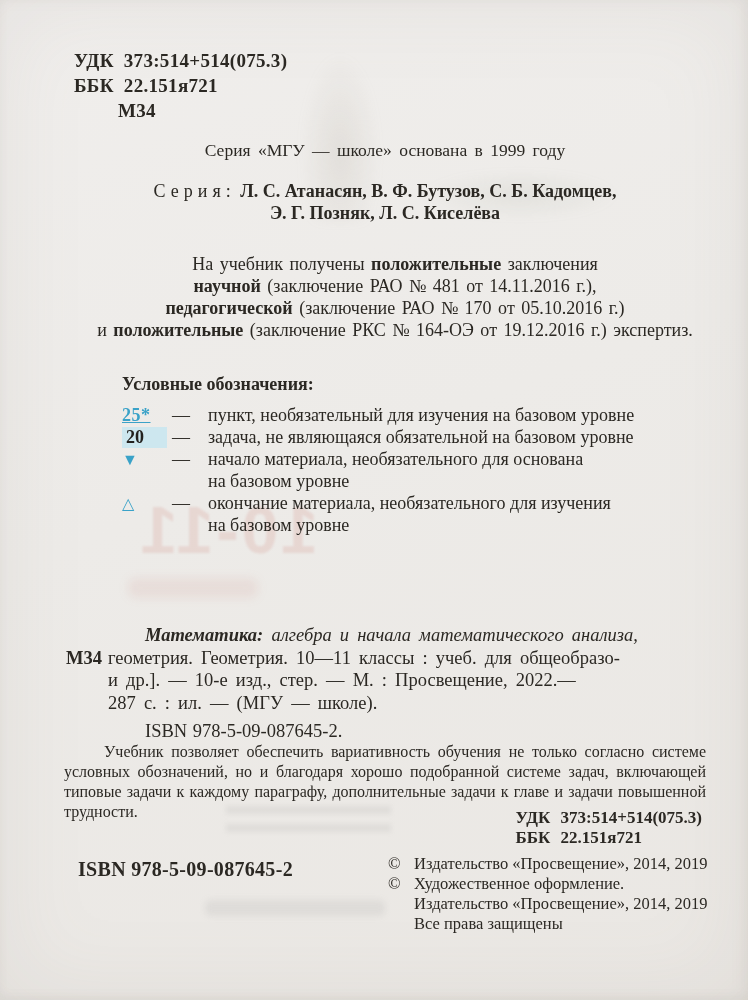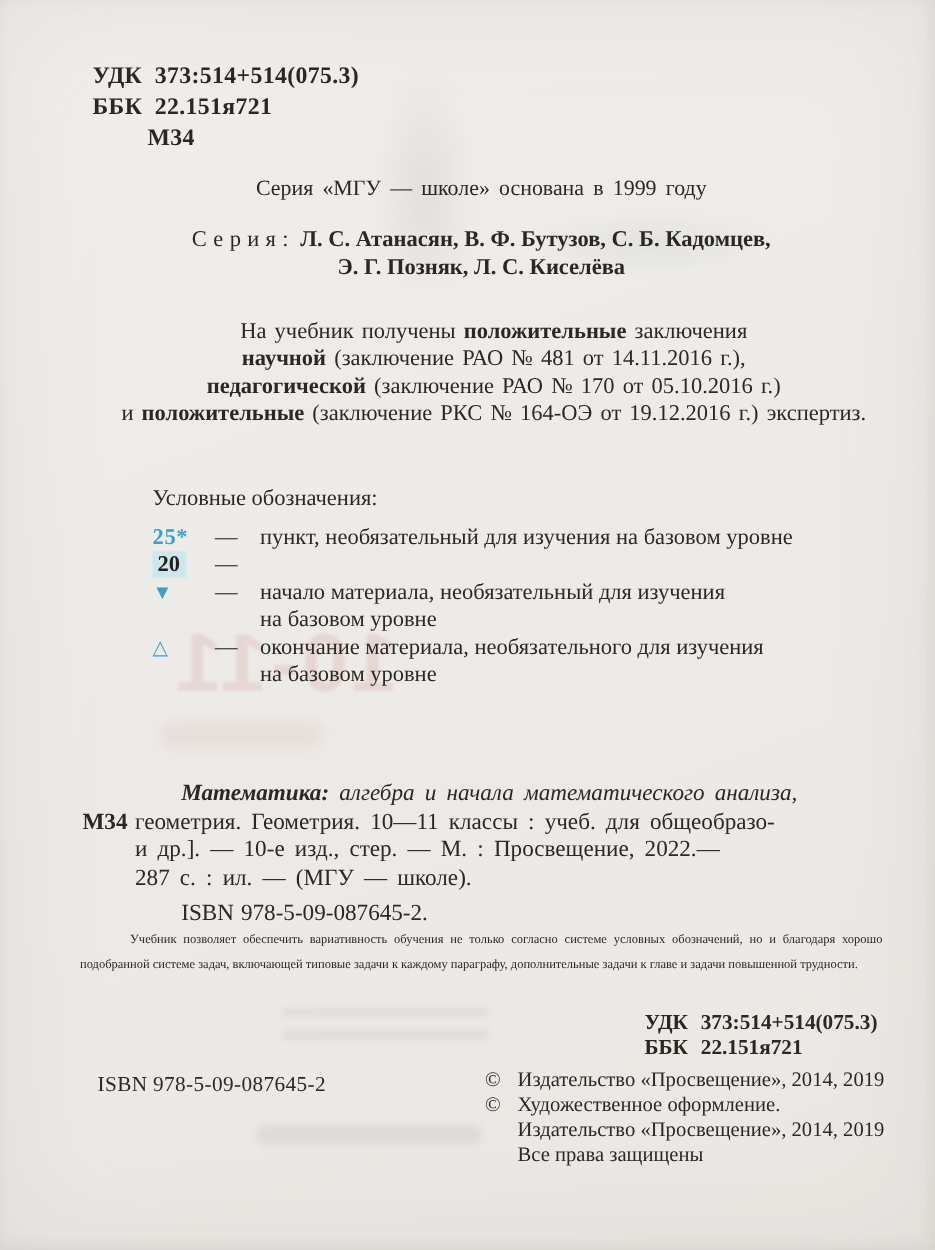--- a/index.html
+++ b/index.html
@@ -33,37 +33,37 @@
   
   .top-codes { position:absolute; left:74px; top:48px; font-size:19px; font-weight:bold; line-height:25px; word-spacing:5px; letter-spacing:0.3px; }
   .top-codes .m34 { margin-left:44px; }
   
   .series { position:absolute; left:20px; top:140px; width:730px; text-align:center; font-size:17.5px; word-spacing:3px; }
   .authors { position:absolute; left:20px; top:180px; width:730px; text-align:center; font-size:18px; line-height:22px; }
   .authors-label { letter-spacing:0.28em; }
   .expertise { position:absolute; left:30px; top:253px; width:730px; text-align:center; font-size:18px; line-height:22px; word-spacing:2px; }
   
   .legend { position:absolute; left:122px; top:374px; width:560px; font-size:18px; }
-  .legend-title { font-weight:normal; margin-bottom:9px;margin-top:14px; }
+  .legend-title { font-weight:bold; margin-bottom:9px; }
   .legend-row { display:grid; grid-template-columns:50px 36px 1fr; line-height:22px; align-items:baseline; }
-  .sym-cyan { color:#3aa2c8; font-weight:bold; letter-spacing:0.5px; }
-  .sym-hl { background:#cde7ef; color:#23211e; font-weight:bold; padding:0 5px 1px 4px; }
+  .sym-cyan { color:#3aa2c8; font-weight:bold; letter-spacing:0.5px;text-decoration:underline; }
+  .sym-hl { background:#cde7ef; color:#23211e; font-weight:bold; padding:0 23px 1px 4px; }
   .sym-tri { color:#3aa2c8; font-size:16px; }
   
   .biblio { position:absolute; left:108px; top:624px; width:598px; font-size:18.5px; line-height:22.5px; word-spacing:3.5px; }
   .biblio .l1 { text-indent:37px;font-style:italic; }
   .biblio .m34-hang { position:absolute; left:-42px; top:22.5px; word-spacing:0; }
   .biblio .isbn-line { margin-top:6px; text-indent:37px; word-spacing:1px; }
   
-  .annotation { position:absolute; left:64px; top:742px; width:642px; font-size:10px; line-height:20px;
+  .annotation { position:absolute; left:64px; top:742px; width:642px; font-size:16px; line-height:20px;
     text-align:justify; text-indent:40px; margin:0; }
   
   .codes-right { position:absolute; right:46px; top:808px; text-align:left; font-size:17px; font-weight:bold; line-height:19.5px; word-spacing:6px; }
   
-  .footer-isbn { position:absolute; left:78px; top:858px; font-size:17px; font-weight:normal; letter-spacing:0.3px; }
+  .footer-isbn { position:absolute; left:78px; top:858px; font-size:20px; font-weight:bold; letter-spacing:0.3px; }
   .copyright { position:absolute; left:388px; top:854px; width:330px; font-size:16.5px; line-height:20px; }
   .cr-row { display:grid; grid-template-columns:26px 1fr; align-items:baseline; }
   .cr-row .no-sign { }
 </style>
 </head>
 <body>
 
 <div class="page">
 
   <div class="ghost ghost-tower"></div>
@@ -103,25 +103,26 @@
   <div class="legend">
     <div class="legend-title">Условные обозначения:</div>
     <div class="legend-row">
       <span class="sym-cyan">25*</span>
       <span>—</span>
       <span>пункт, необязательный для изучения на базовом уровне</span>
     </div>
     <div class="legend-row">
       <span><span class="sym-hl">20</span></span>
       <span>—</span>
+      <span>задача, не являющаяся обязательной на базовом уровне</span>
     </div>
     <div class="legend-row">
       <span class="sym-tri">▼</span>
       <span>—</span>
-      <span><span>начало материала, необязательный для изучения</span><br>
+      <span><span>начало материала, необязательного для основана</span><br>
         <span>на базовом уровне</span></span>
     </div>
     <div class="legend-row">
       <span class="sym-tri">△</span>
       <span>—</span>
       <span><span>окончание материала, необязательного для изучения</span><br>
         <span>на базовом уровне</span></span>
     </div>
   </div>
 

